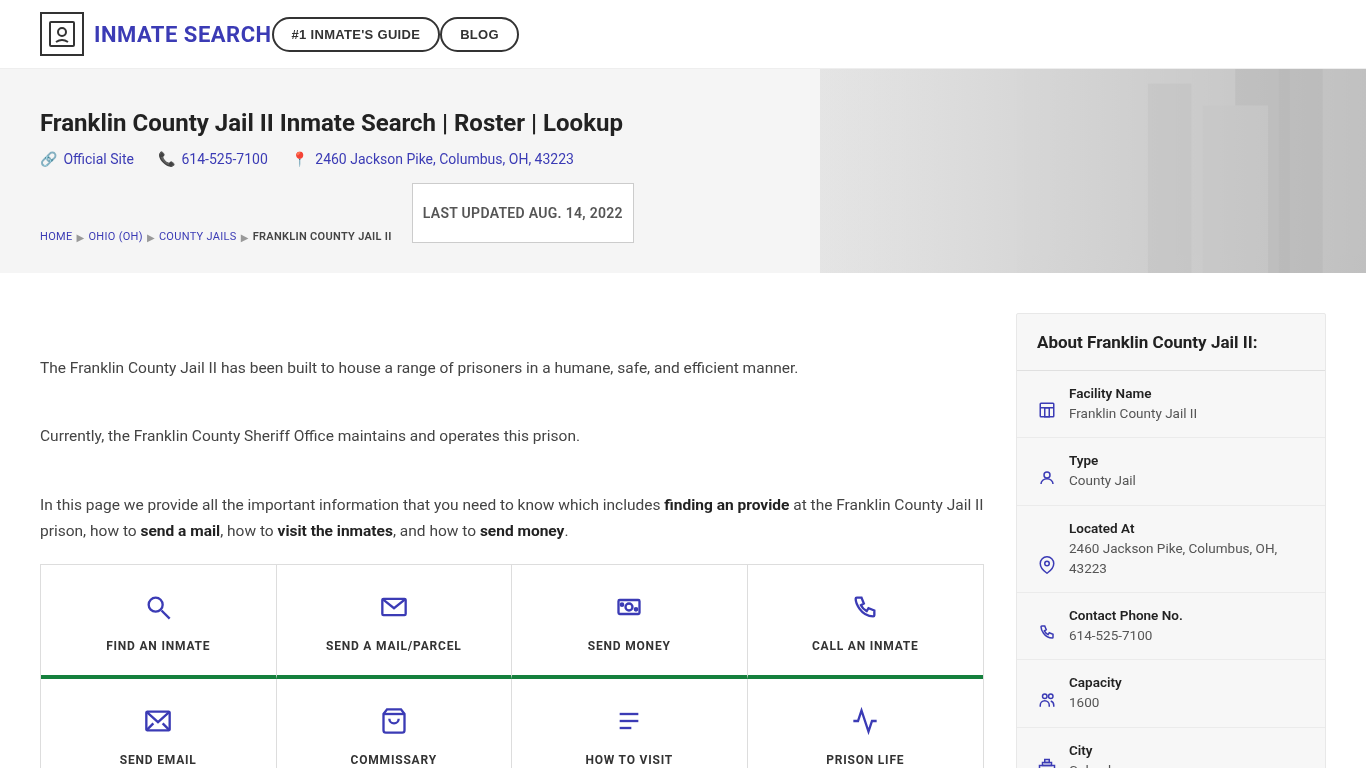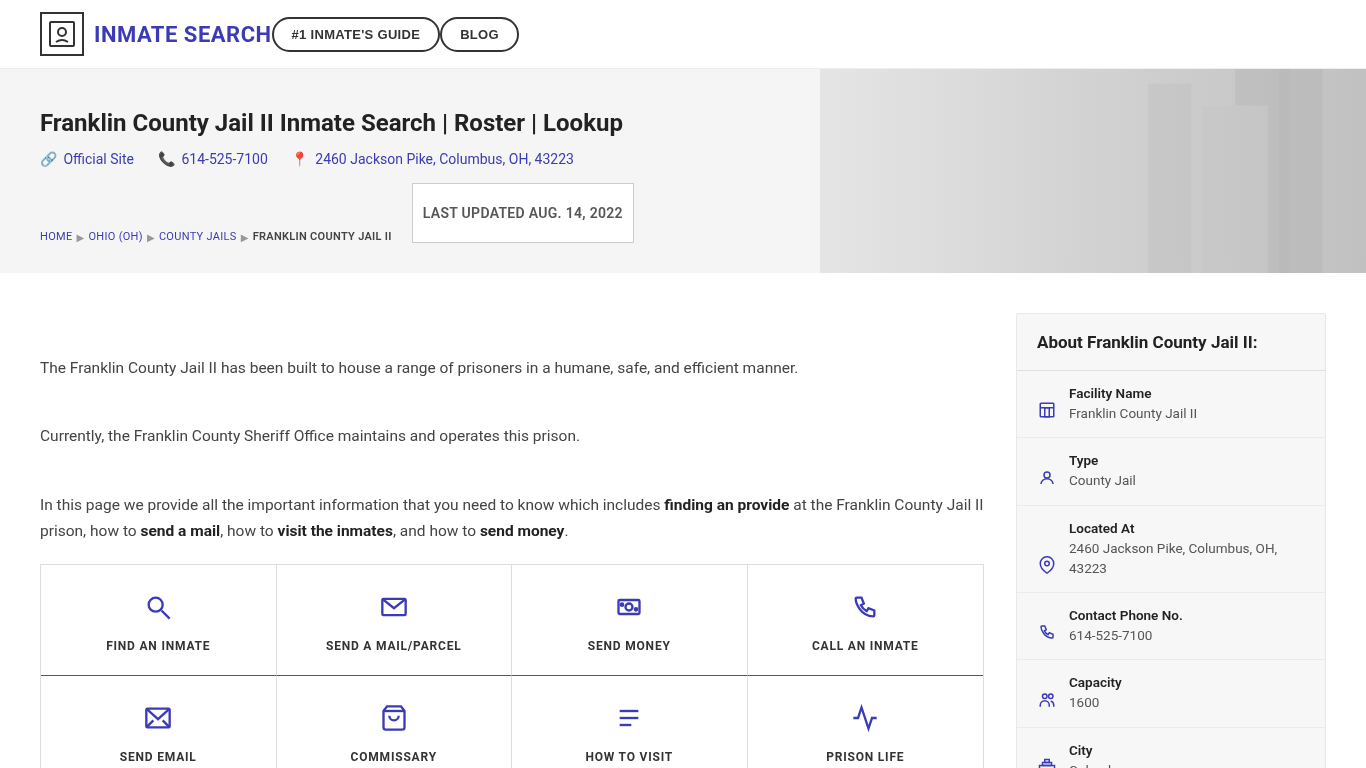--- a/index.html
+++ b/index.html
@@ -143,21 +143,21 @@
       border: 1px solid #ddd;
       margin-top: 8px;
     }
     .action-cell {
       display: flex;
       flex-direction: column;
       align-items: center;
       justify-content: center;
       padding: 28px 16px 22px;
       border-right: 1px solid #ddd;
-      border-bottom: 1px solid #15803d;
+      border-bottom: 4px solid #15803d;
       cursor: pointer;
       transition: background 0.15s;
       gap: 12px;
     }
     .action-cell:nth-child(4n) { border-right: none; }
     .action-cell:nth-child(n+5) { border-bottom: none; }
     .action-icon {
       font-size: 26px;
       color: #3b3bb5;
     }

